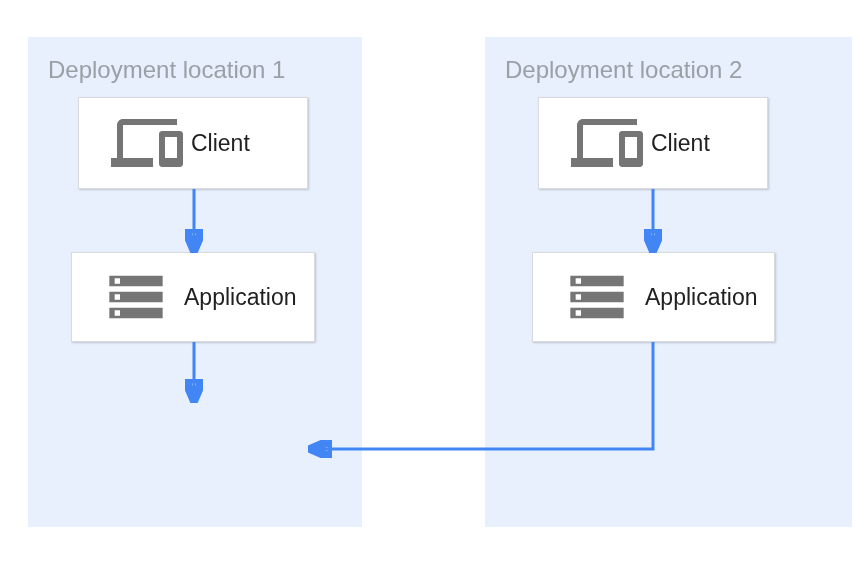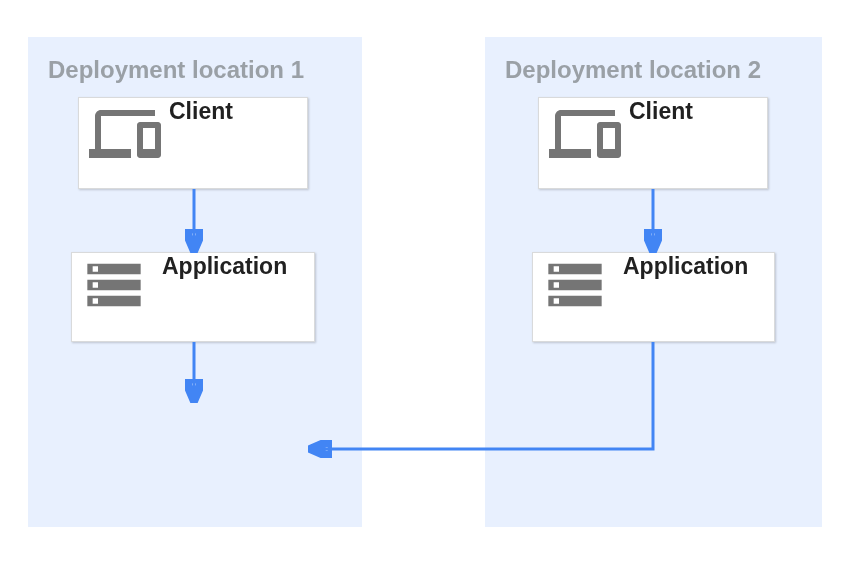--- a/index.html
+++ b/index.html
@@ -7,40 +7,39 @@
   body {
     width: 856px; height: 574px;
     background: #ffffff;
     position: relative;
     font-family: "Liberation Sans", sans-serif;
     overflow: hidden;
   }
   .panel {
     position: absolute;
     background: #E8F0FE;
-    font-weight: bold;
   }
   .panel-1 { left: 28px; top: 37px; width: 334px; height: 490px; }
-  .panel-2 { left: 485px; top: 37px; width: 337px; height: 490px; }
+  .panel-2 { left: 485px; top: 37px; width: 367px; height: 490px; }
   .panel-label {
     position: absolute;
     left: 20px; top: 19px;
     font-size: 24px;
     line-height: 1.2;
     color: #9AA0A6;
     white-space: nowrap;
   }
   .node {
     position: absolute;
     background: #ffffff;
     border: 1px solid #D9DADB;
     box-shadow: 1px 1px 2px rgba(0,0,0,0.18);
     display: flex;
-    align-items: flex-start;
-    padding-left: 10px;
+    align-items: center;
+    padding-left: 32px;
   }
   
   .node-client-1   { left: 50px; top: 60px;  width: 230px; height: 92px; }
   .node-app-1      { left: 43px; top: 215px; width: 244px; height: 90px; }
   .node-db-1       { left: 49px; top: 365px; width: 232px; height: 93px; }
   .node-client-2   { left: 53px; top: 60px;  width: 230px; height: 92px; }
   .node-app-2      { left: 47px; top: 215px; width: 243px; height: 90px; }
   .icon-wrap {
     width: 80px;
     display: flex;

